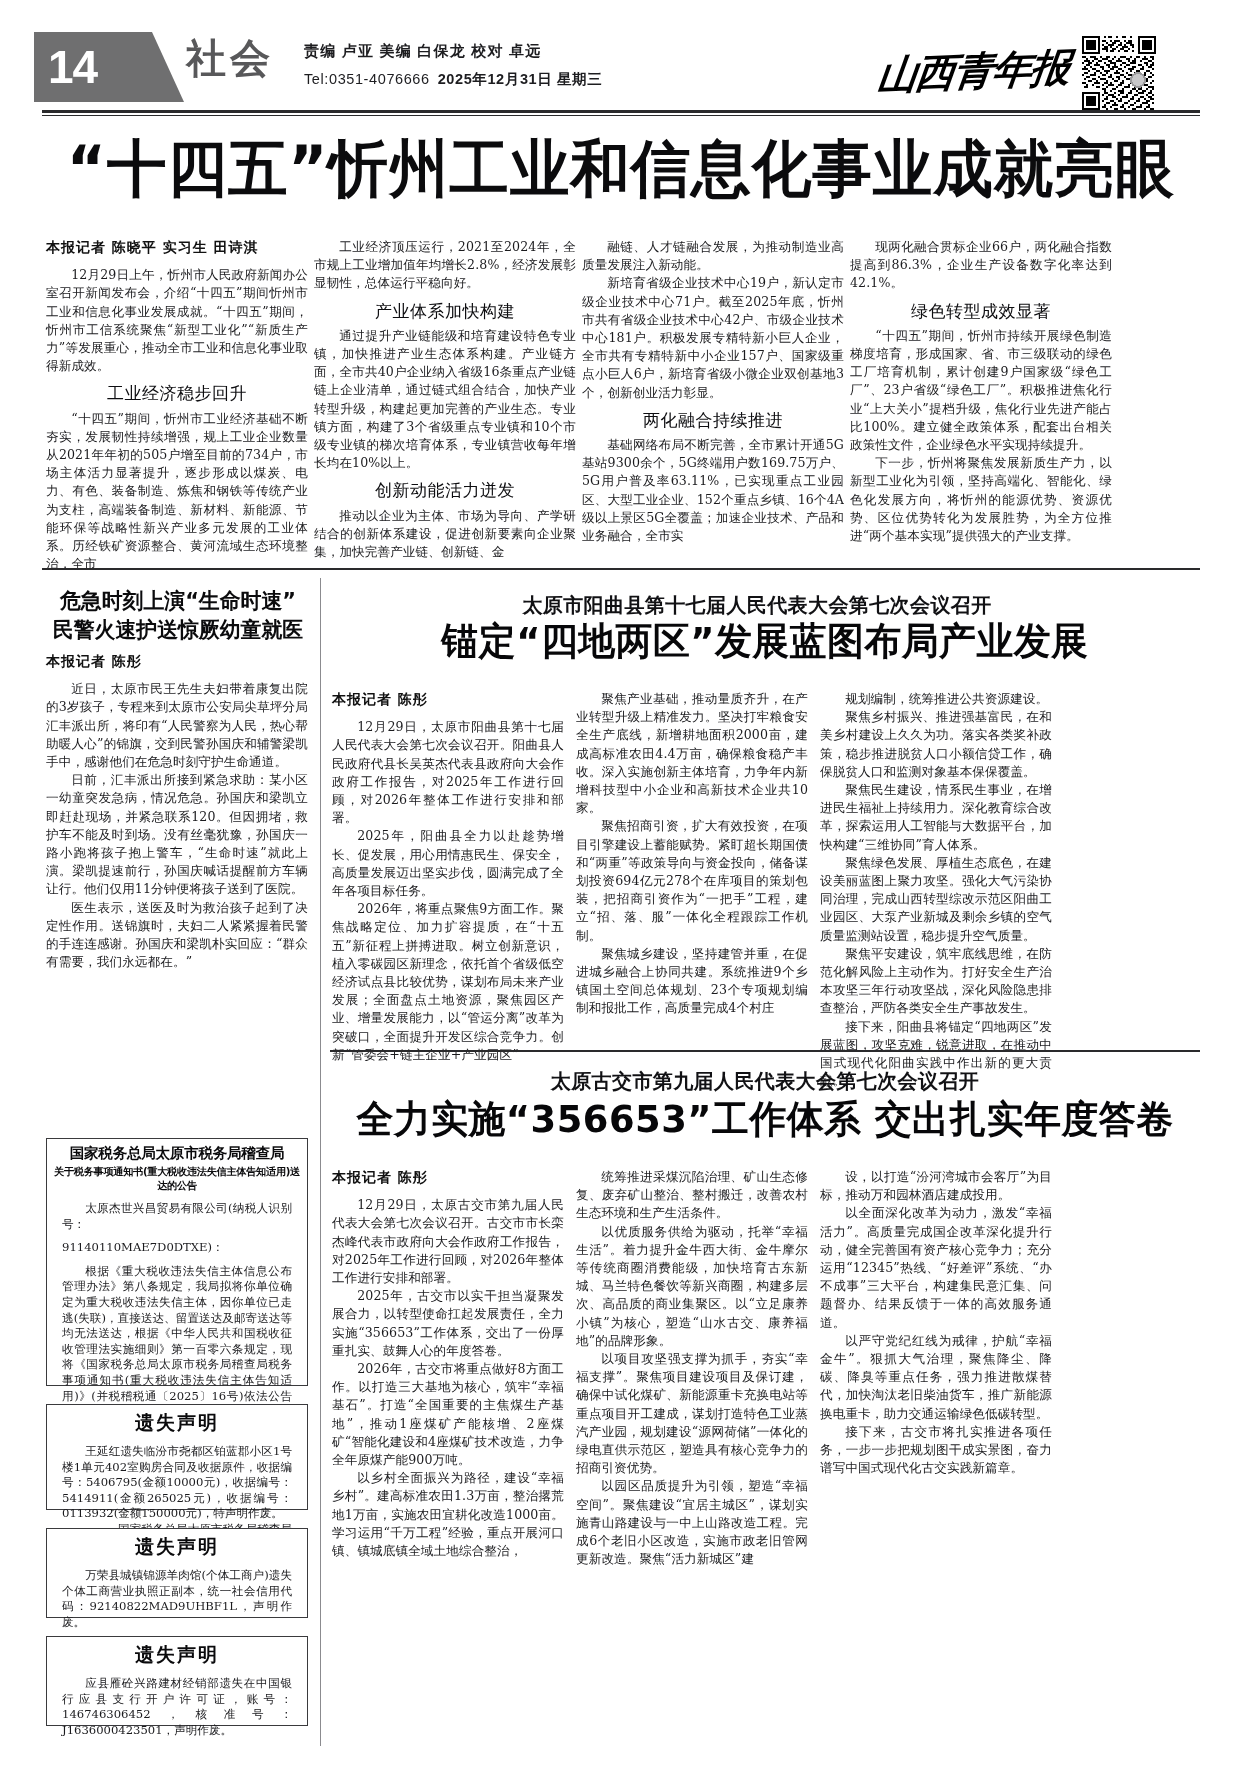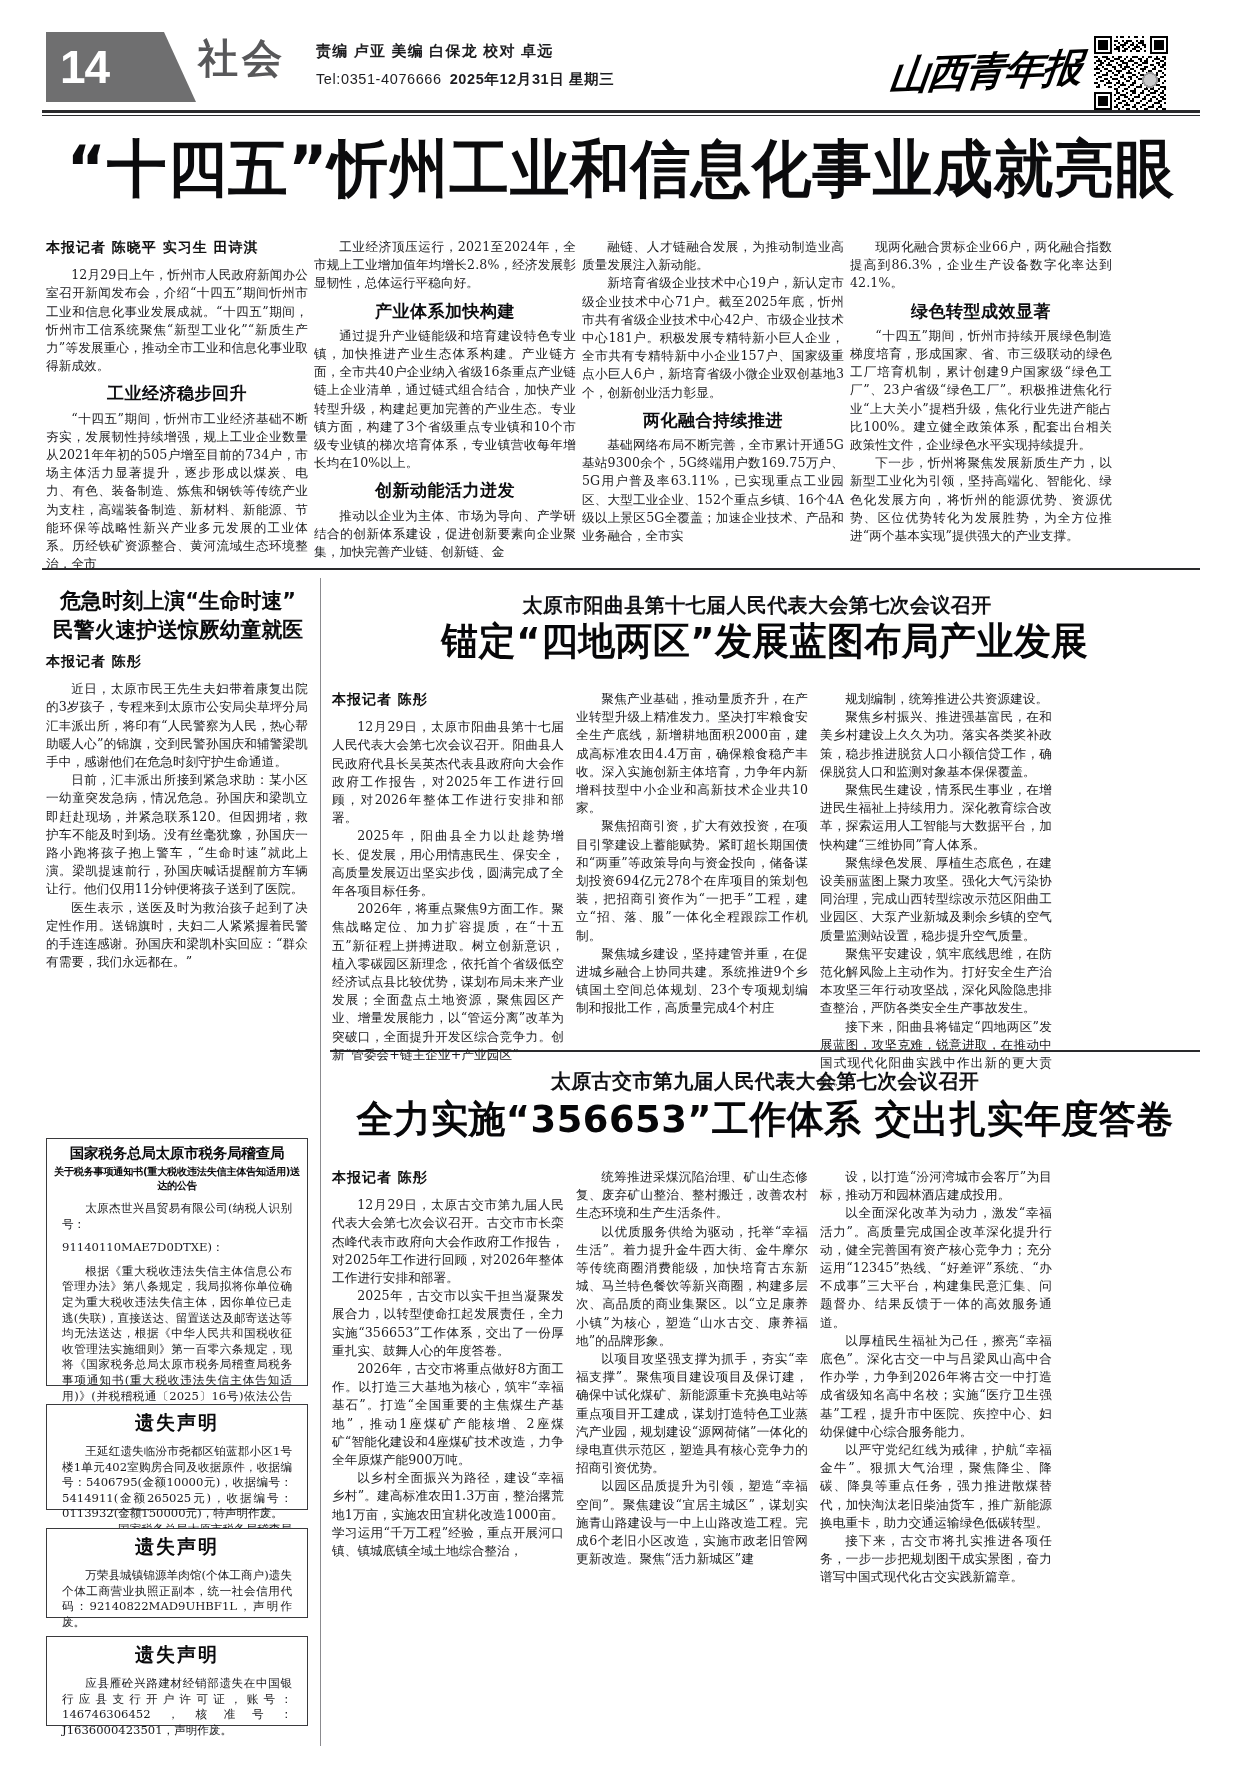--- a/index.html
+++ b/index.html
@@ -9,21 +9,21 @@
     background:#ffffff;
     font-family:"Liberation Serif","DejaVu Serif",serif;
     color:#17171a;
     position:relative;
     overflow:hidden;
   }
   .page { position:absolute; left:0; top:0; width:1242px; height:1768px; }
 
   
   .masthead {
-    position:absolute; left:46px; top:30px; width:1158px; height:78px;padding-left:43px;
+    position:absolute; left:34px; top:30px; width:1158px; height:78px;padding-left:43px;
   }
   .page-num-block {
     position:absolute; left:0; top:2px; width:150px; height:70px;
     background:#6f6f70;
     clip-path: polygon(0 0, 118px 0, 150px 70px, 0 70px);
     display:flex; align-items:center; padding-left:14px;
   }
   .page-num {
     color:#fff; font-size:46px; font-weight:700; line-height:1;
     font-family:"Liberation Sans","DejaVu Sans",sans-serif;
@@ -96,21 +96,21 @@
   }
   .col p { margin:0; text-indent:2em; }
   .byline {
     font-family:"DejaVu Sans","Liberation Sans",sans-serif;
     font-weight:700; font-size:14px; text-indent:0 !important;
     letter-spacing:1px; margin-bottom:10px !important;
     color:#111;
   }
   .subhead {
     font-family:"DejaVu Sans","Liberation Sans",sans-serif;
-    font-weight:700; font-size:17px; text-align:center;
+    font-weight:400; font-size:17px; text-align:center;
     text-indent:0 !important; letter-spacing:0.5px;
     margin:9px 0 7px 0 !important; color:#0d0d10;
   }
 
   
   .hr-thick { position:absolute; background:#2a2a2c; height:2px; }
   .vr-thin  { position:absolute; background:#8b8b8f; width:1px; }
 
   
   .a2-headline {
@@ -564,18 +564,17 @@
   <div class="col" style="left:576px; top:1168px; width:232px;">
     <p>统筹推进采煤沉陷治理、矿山生态修复、废弃矿山整治、整村搬迁，改善农村生态环境和生产生活条件。</p>
     <p>以优质服务供给为驱动，托举“幸福生活”。着力提升金牛西大街、金牛摩尔等传统商圈消费能级，加快培育古东新城、马兰特色餐饮等新兴商圈，构建多层次、高品质的商业集聚区。以“立足康养小镇”为核心，塑造“山水古交、康养福地”的品牌形象。</p>
     <p>以项目攻坚强支撑为抓手，夯实“幸福支撑”。聚焦项目建设项目及保订建，确保中试化煤矿、新能源重卡充换电站等重点项目开工建成，谋划打造特色工业蒸汽产业园，规划建设“源网荷储”一体化的绿电直供示范区，塑造具有核心竞争力的招商引资优势。</p>
     <p>以园区品质提升为引领，塑造“幸福空间”。聚焦建设“宜居主城区”，谋划实施青山路建设与一中上山路改造工程。完成6个老旧小区改造，实施市政老旧管网更新改造。聚焦“活力新城区”建</p>
   </div>
 
   <div class="col" style="left:820px; top:1168px; width:232px;">
     <p>设，以打造“汾河湾城市会客厅”为目标，推动万和园林酒店建成投用。</p>
     <p>以全面深化改革为动力，激发“幸福活力”。高质量完成国企改革深化提升行动，健全完善国有资产核心竞争力；充分运用“12345”热线、“好差评”系统、“办不成事”三大平台，构建集民意汇集、问题督办、结果反馈于一体的高效服务通道。</p>
-    <p>以厚植民生福祉为己任，擦亮“幸福底色”。深化古交一中与吕梁凤山高中合作办学，力争到2026年将古交一中打造成省级知名高中名校；实施“医疗卫生强基”工程，提升市中医院、疾控中心、妇幼保健中心综合服务能力。</p>
     <p>以严守党纪红线为戒律，护航“幸福金牛”。狠抓大气治理，聚焦降尘、降碳、降臭等重点任务，强力推进散煤替代，加快淘汰老旧柴油货车，推广新能源换电重卡，助力交通运输绿色低碳转型。</p>
     <p>接下来，古交市将扎实推进各项任务，一步一步把规划图干成实景图，奋力谱写中国式现代化古交实践新篇章。</p>
   </div>
 
 </div>
 
 </body></html>

